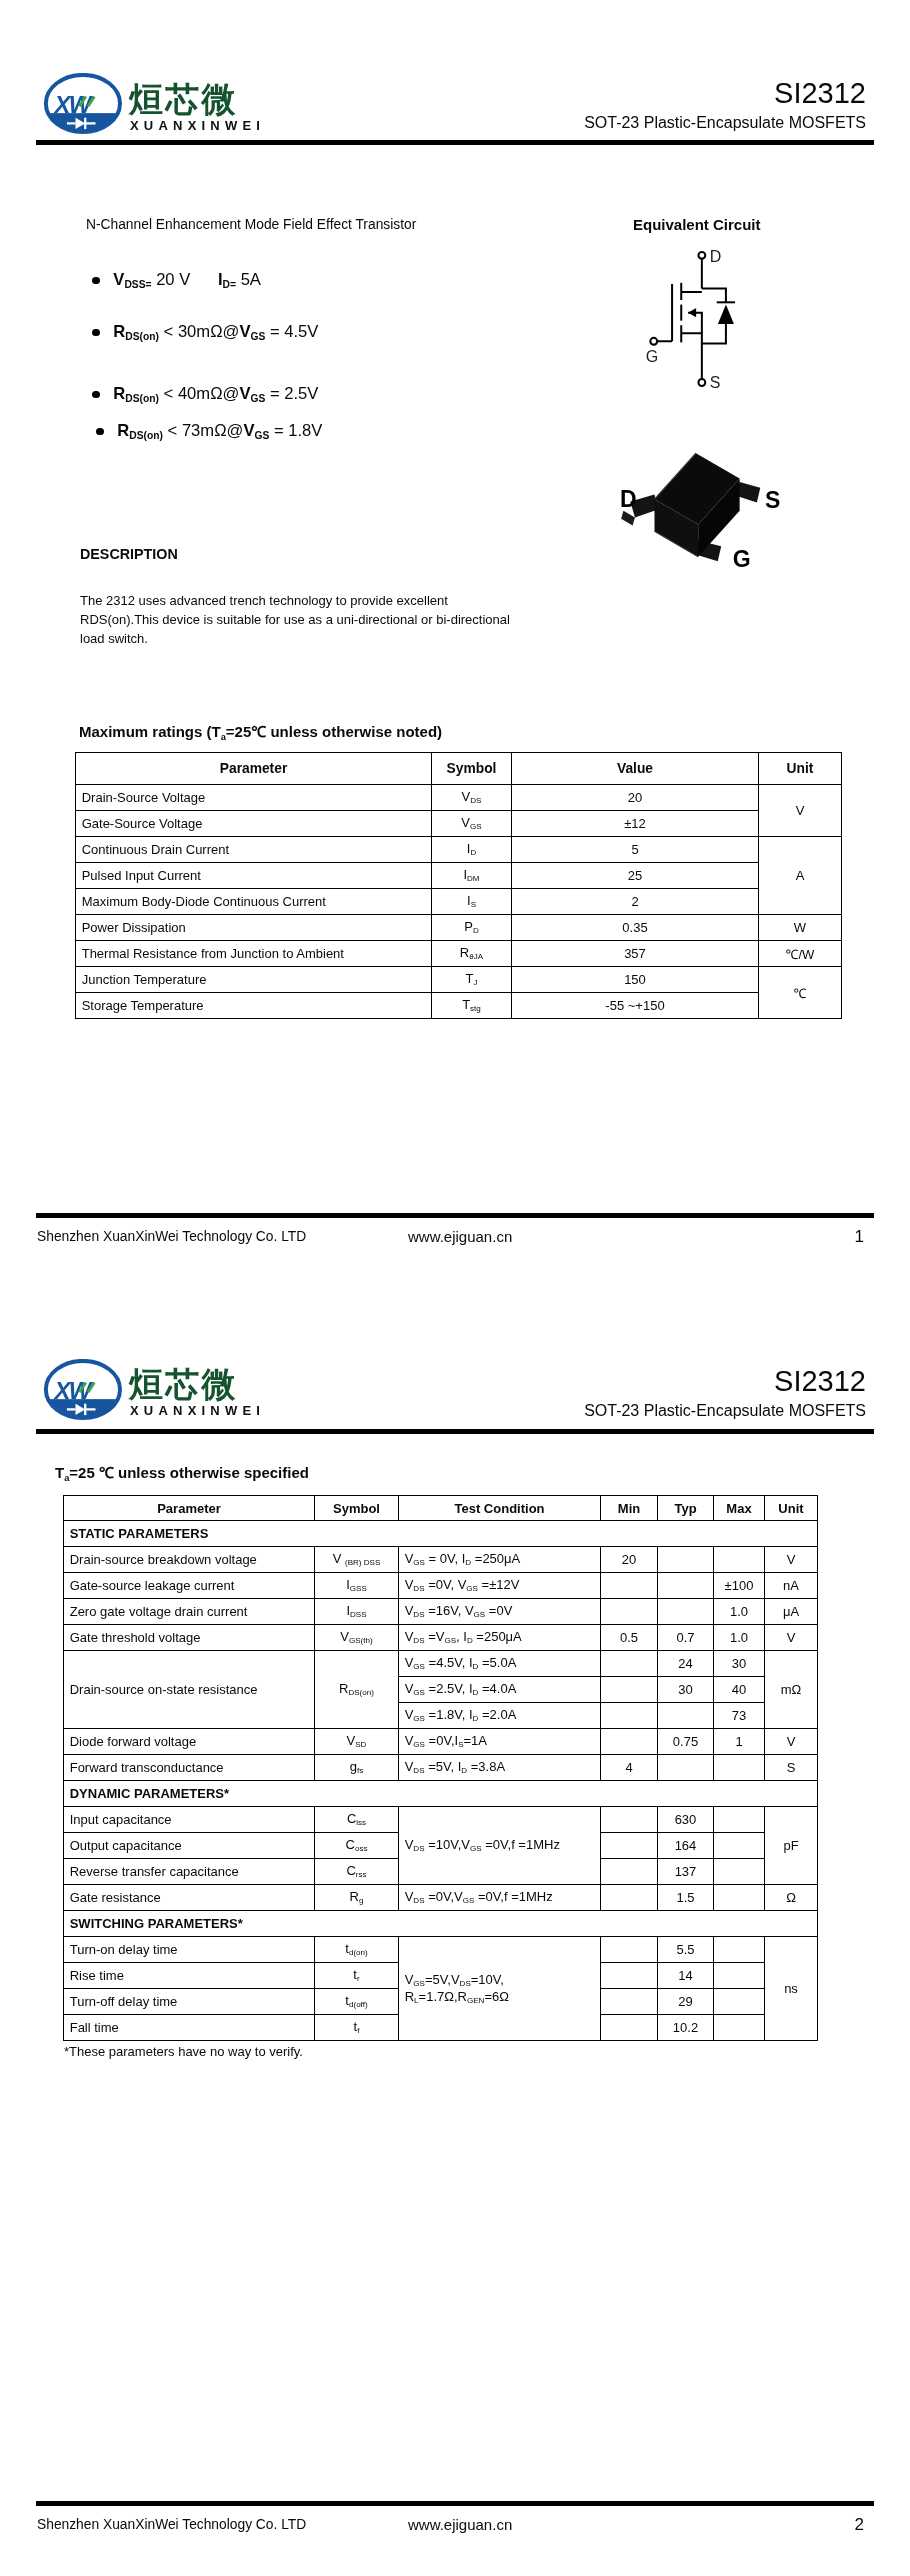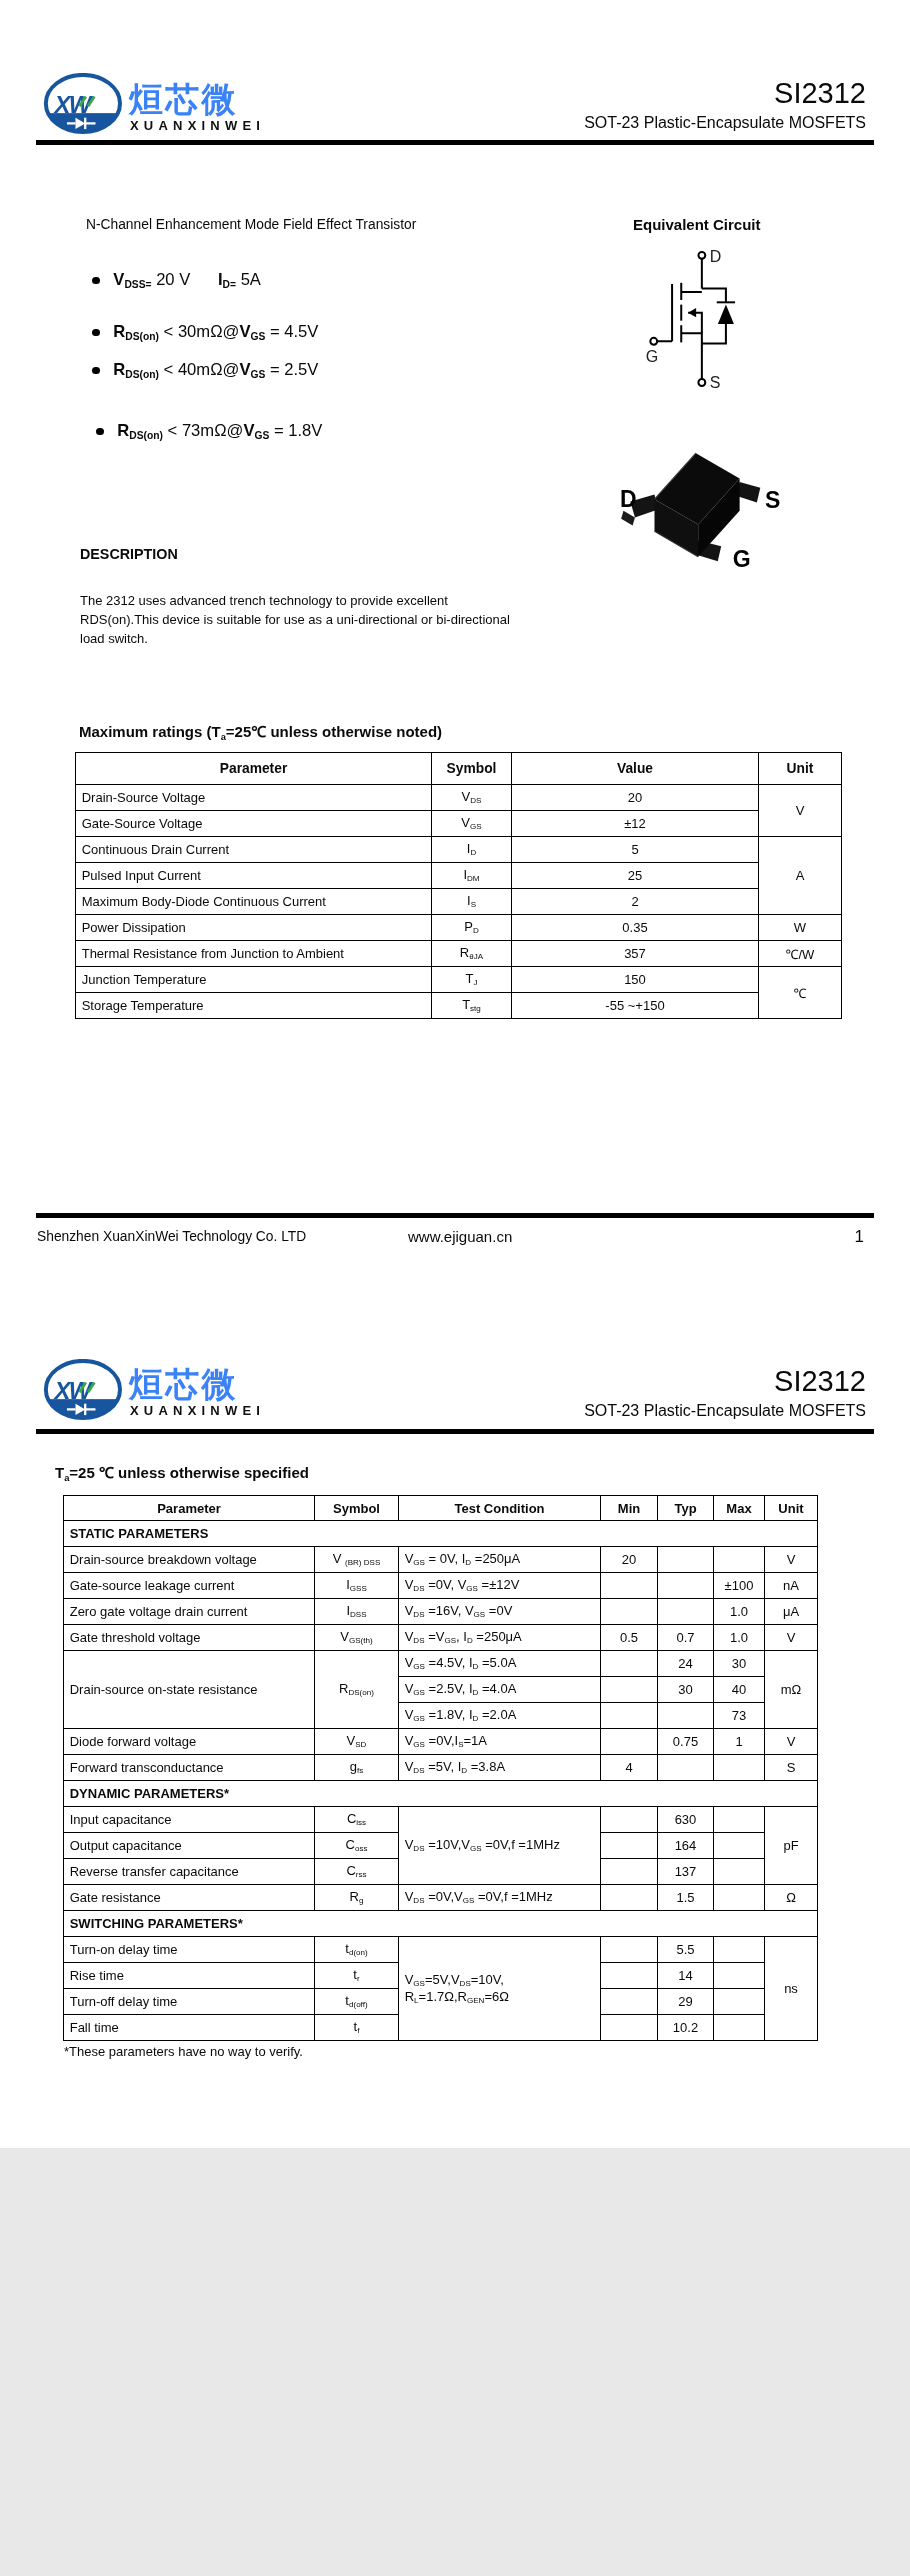--- a/index.html
+++ b/index.html
@@ -1,21 +1,21 @@
 <!DOCTYPE html>
 <html style="font-size:9.2px"><head>
 <meta charset="utf-8">
 <style>
   html,body{margin:0;padding:0;background:#e8e8e8;}
-  #sheet{position:relative;width:910px;height:2148px;background:#ffffff;margin:0 auto;
+  #sheet{position:relative;width:910px;height:2576px;background:#ffffff;margin:0 auto;
          font-family:"Liberation Sans", sans-serif;color:#0a0a0a;overflow:hidden;}
   .abs{position:absolute;}
   .rule{position:absolute;background:#000;}
   
-  .brand-cn{font-size:34px;font-weight:700;letter-spacing:2.3px;color:#3b82f6;}
+  .brand-cn{font-size:34px;font-weight:700;letter-spacing:2.3px;color:#14532d;}
   .brand-latin{font-size:13px;font-weight:700;letter-spacing:5.2px;color:#111;}
   .part-number{font-size:29px;font-weight:400;text-align:right;}
   .part-subtitle{font-size:16px;font-weight:400;text-align:right;}
   
   .h-regular{font-size:13.8px;}
   .h-bold{font-size:15px;font-weight:700;}
   .desc-title{font-size:14.3px;font-weight:700;}
   .desc-text{font-size:13px;line-height:19px;white-space:pre;}
   .feature{display:flex;align-items:flex-start;}
   .feature .dot{width:7.5px;height:7.5px;border-radius:50%;background:#000;margin:6.9px 13.8px 0 0;flex:none;}
@@ -104,21 +104,21 @@
   </div>
 
   <div class="abs feature" style="left:92px;top:270px;">
     <span class="dot"></span>
     <span class="feature-text"><span class="rich-b">V</span><span class="rich-b rich-sub">DSS=</span><span> 20 V</span><span>      </span><span class="rich-b">I</span><span class="rich-b rich-sub">D=</span><span> 5A</span></span>
   </div>
   <div class="abs feature" style="left:92px;top:322px;">
     <span class="dot"></span>
     <span class="feature-text"><span class="rich-b">R</span><span class="rich-b rich-sub">DS(on)</span><span> &lt; 30mΩ@</span><span class="rich-b">V</span><span class="rich-b rich-sub">GS</span><span> = 4.5V</span></span>
   </div>
-  <div class="abs feature" style="left:92px;top:360px;">
+  <div class="abs feature" style="left:92px;top:384px;">
     <span class="dot"></span>
     <span class="feature-text"><span class="rich-b">R</span><span class="rich-b rich-sub">DS(on)</span><span> &lt; 40mΩ@</span><span class="rich-b">V</span><span class="rich-b rich-sub">GS</span><span> = 2.5V</span></span>
   </div>
   <div class="abs feature" style="left:96px;top:421px;">
     <span class="dot"></span>
     <span class="feature-text"><span class="rich-b">R</span><span class="rich-b rich-sub">DS(on)</span><span> &lt; 73mΩ@</span><span class="rich-b">V</span><span class="rich-b rich-sub">GS</span><span> = 1.8V</span></span>
   </div>
 
   <div class="abs" style="left:620px;top:437px;width:207px;height:141px;">
     <svg width="207" height="141" viewBox="0 0 360 245">

